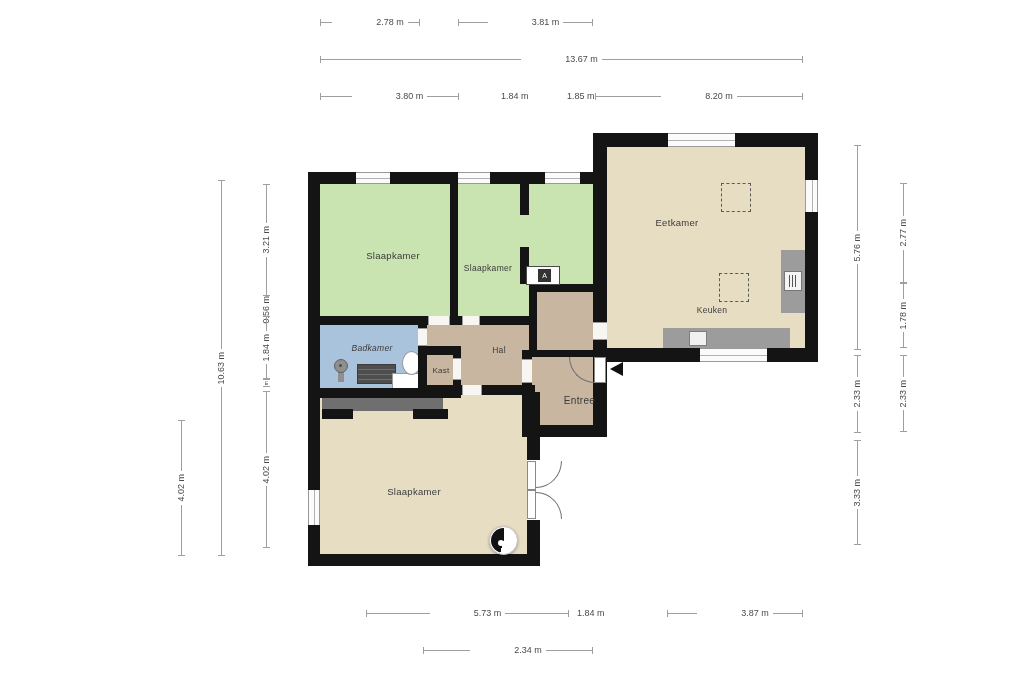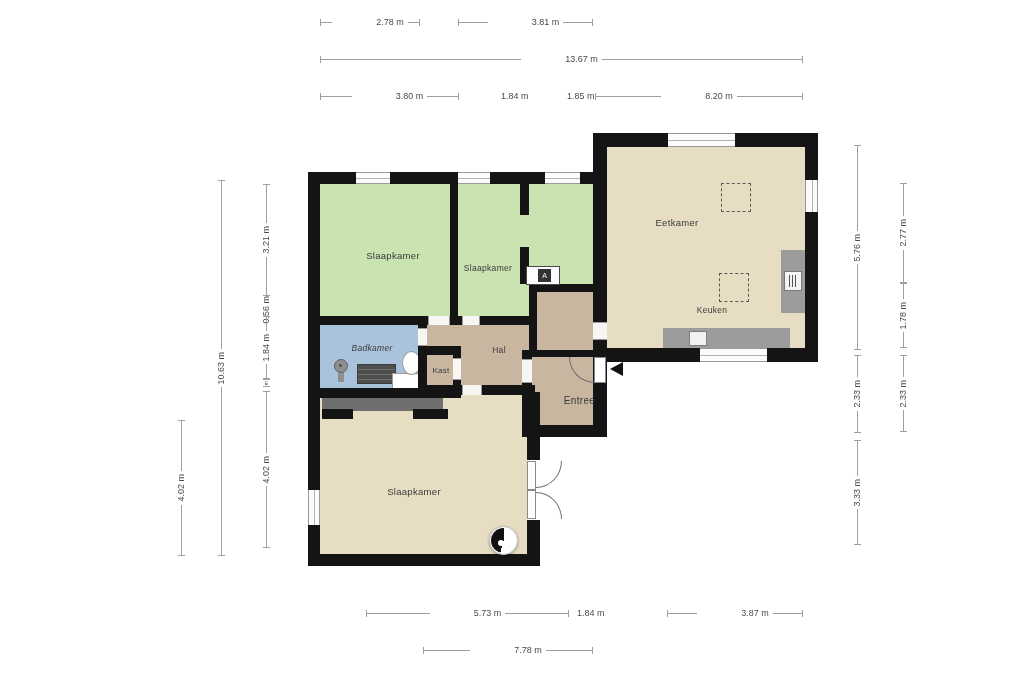--- a/index.html
+++ b/index.html
@@ -316,18 +316,18 @@
   <div class="dim-h" style="left:667px;top:607px;width:136px;">
     <i class="tick"></i>
       <span class="ln"></span>
       <span class="lbl">3.87 m</span>
       <span class="ln"></span>
       <i class="tick"></i>
   </div>
   <div class="dim-h" style="left:423px;top:644px;width:170px;">
     <i class="tick"></i>
       <span class="ln"></span>
-      <span class="lbl">7.78 m</span>
+      <span class="lbl">2.34 m</span>
       <span class="ln"></span>
       <i class="tick"></i>
   </div>
 
 </div>
 
 </body></html>

